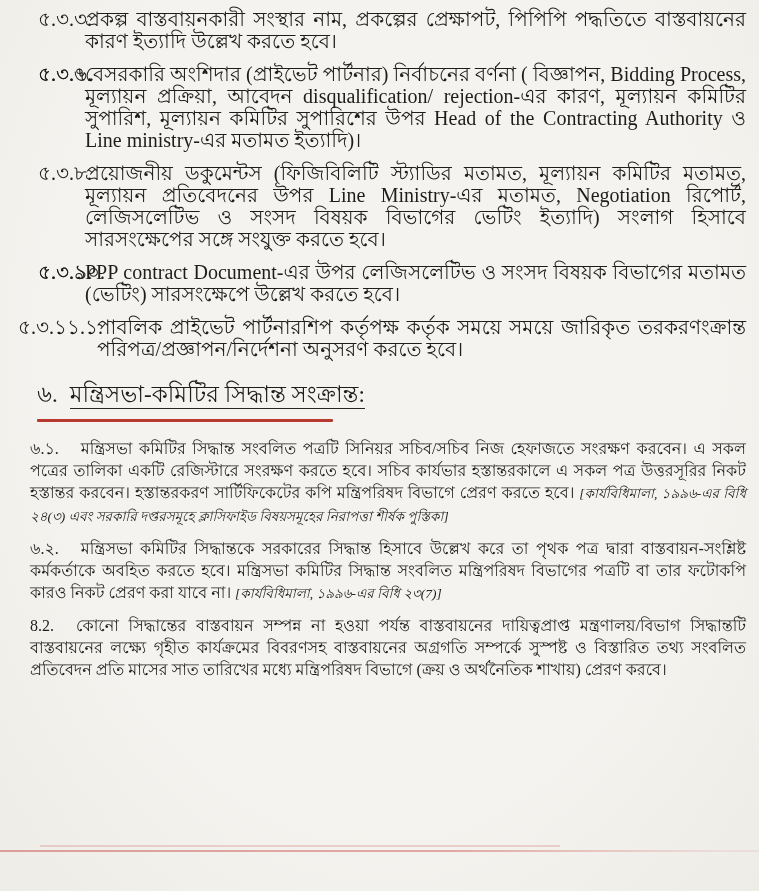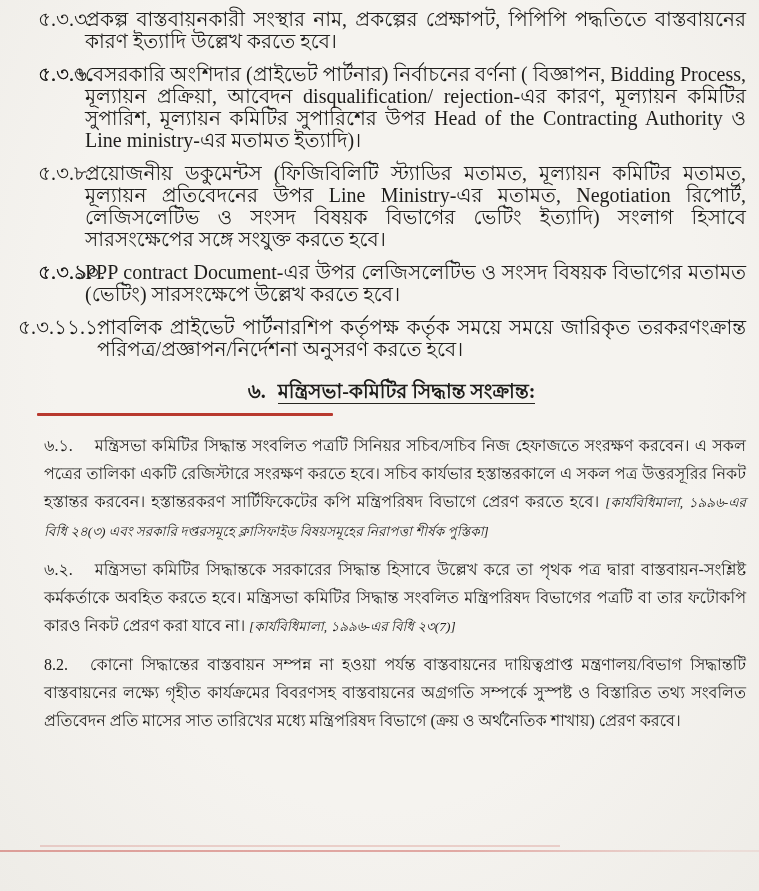--- a/index.html
+++ b/index.html
@@ -33,23 +33,22 @@
     left: 38px;
     top: 0;
     white-space: nowrap;
   }
   .clause.wide { padding-left: 97px; }
   .clause.wide .num { left: 18px; }
 
   
   .sec-heading {
     margin: 16px 0 16px 0;
-    font-size: 20px;
-    font-weight: bold;
-    text-align: center;
+    font-size: 23px;
+    font-weight: normal;
   }
   .sec-heading .hnum {
     display: inline-block;
     margin-left: 37px;
     margin-right: 12px;
   }
   .sec-heading .htext {
     border-bottom: 1.6px solid #26251f;
     padding-bottom: 1px;
   }
@@ -57,23 +56,23 @@
     margin-left: 37px;
     margin-top: 4px;
     width: 296px;
     height: 3px;
     background: #b8392e;
     border-radius: 1px;
   }
 
   
   .para {
-    margin: 0 0 10px 44px;
+    margin: 0 0 10px 30px;
     font-size: 16px;
-    line-height: 28px;
+    line-height: 22px;
     text-align: justify;
   }
   .para .pnum {
     font-weight: normal;
     margin-right: 22px;
     white-space: nowrap;
   }
   .cite {
     font-style: italic;
     font-size: 13.5px;

